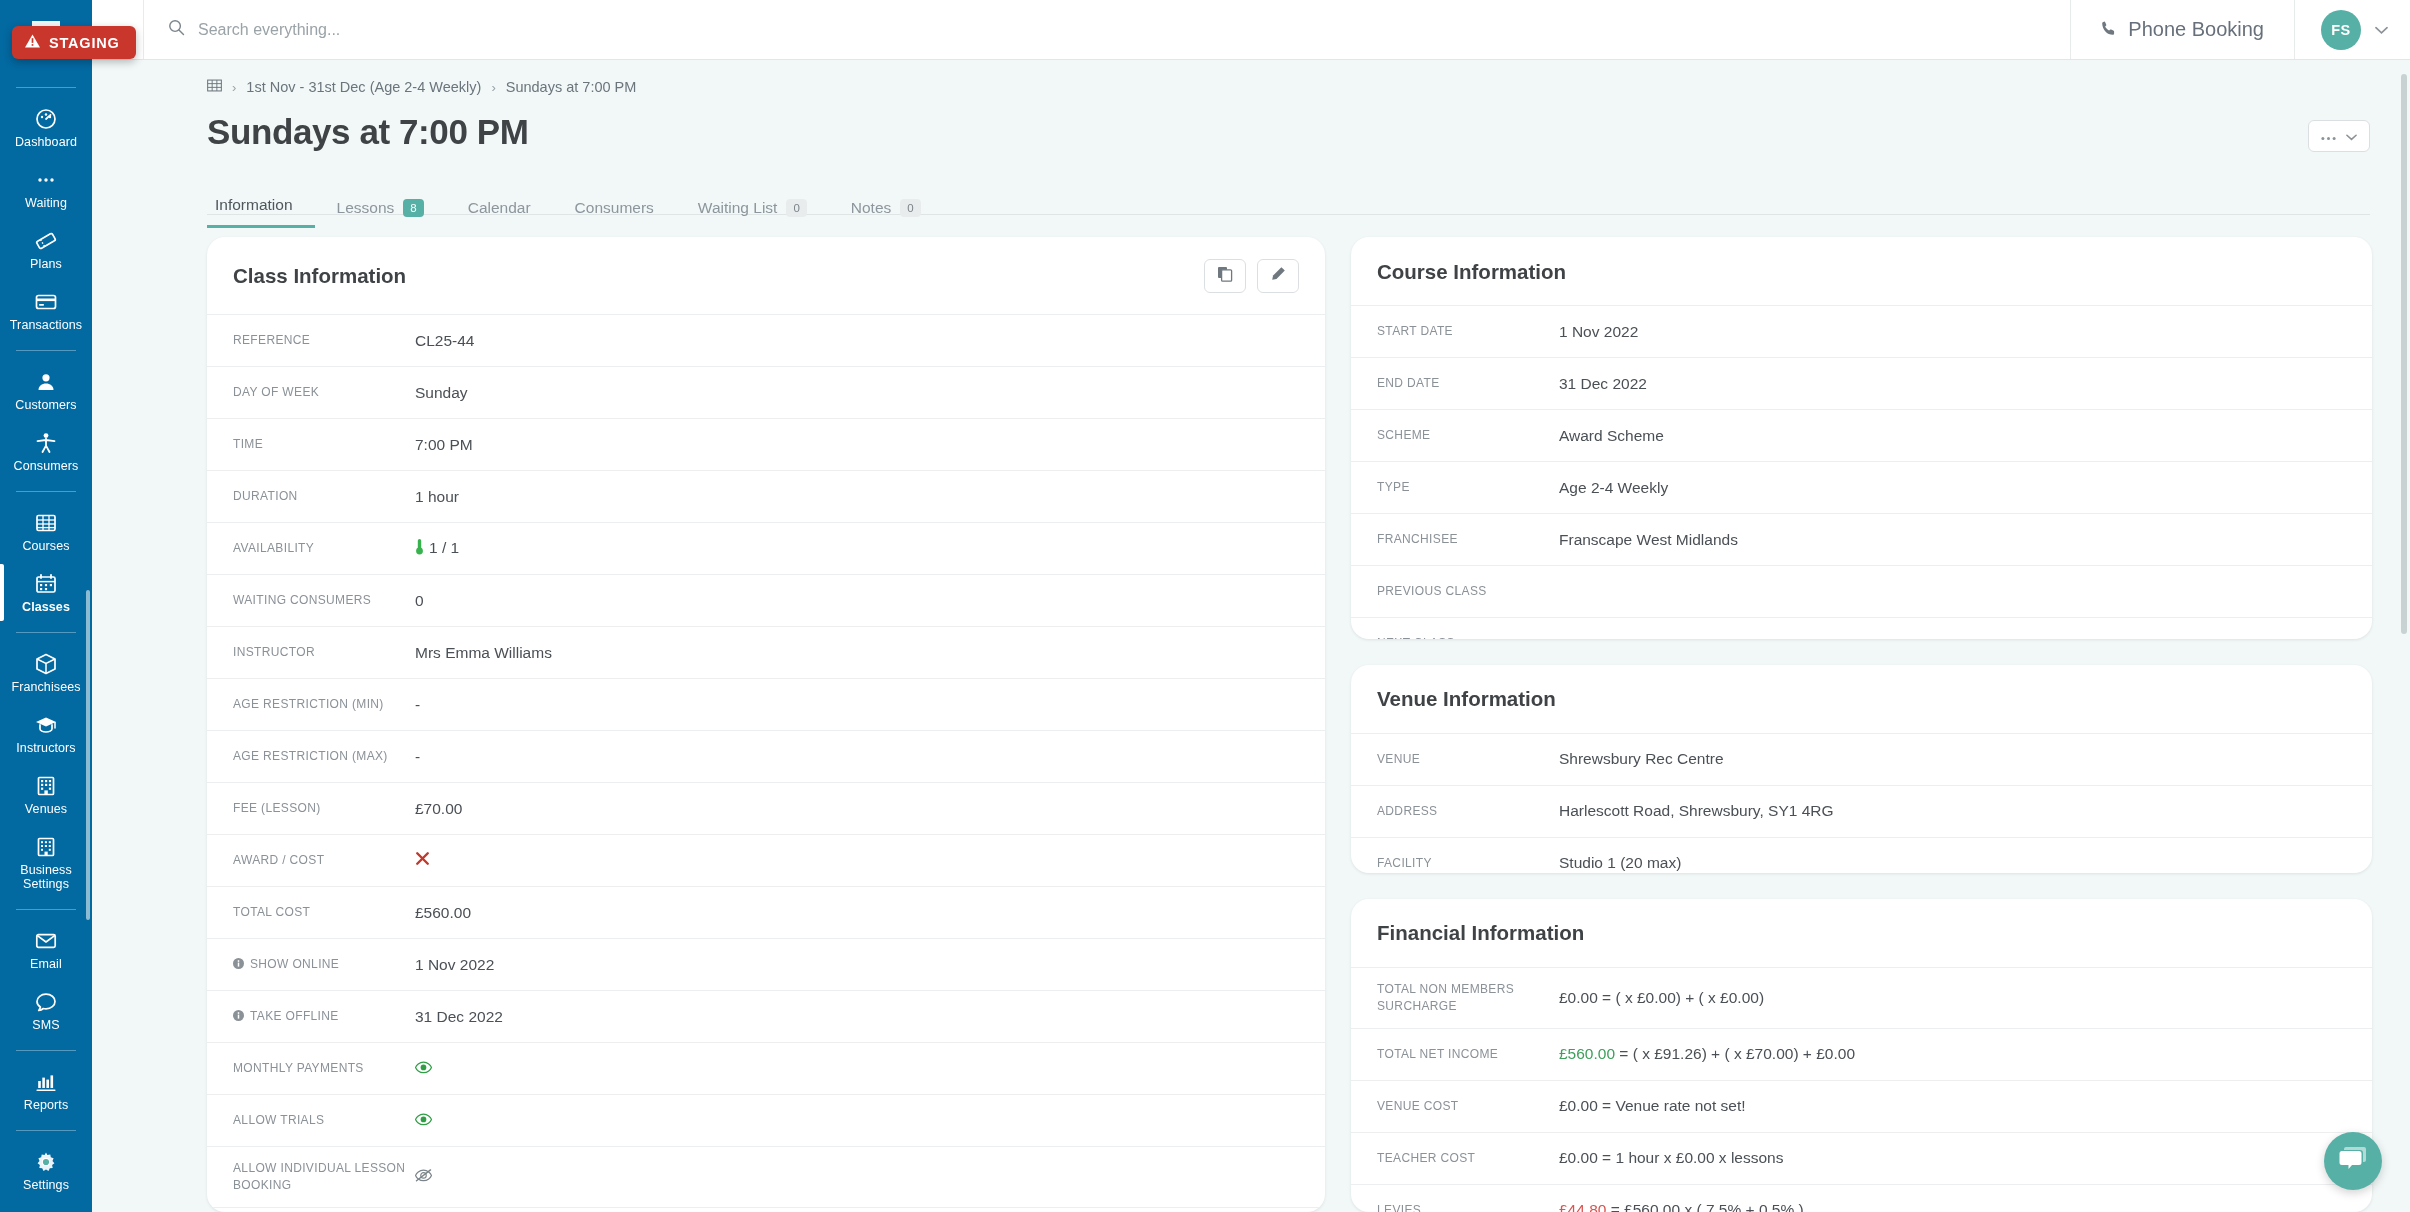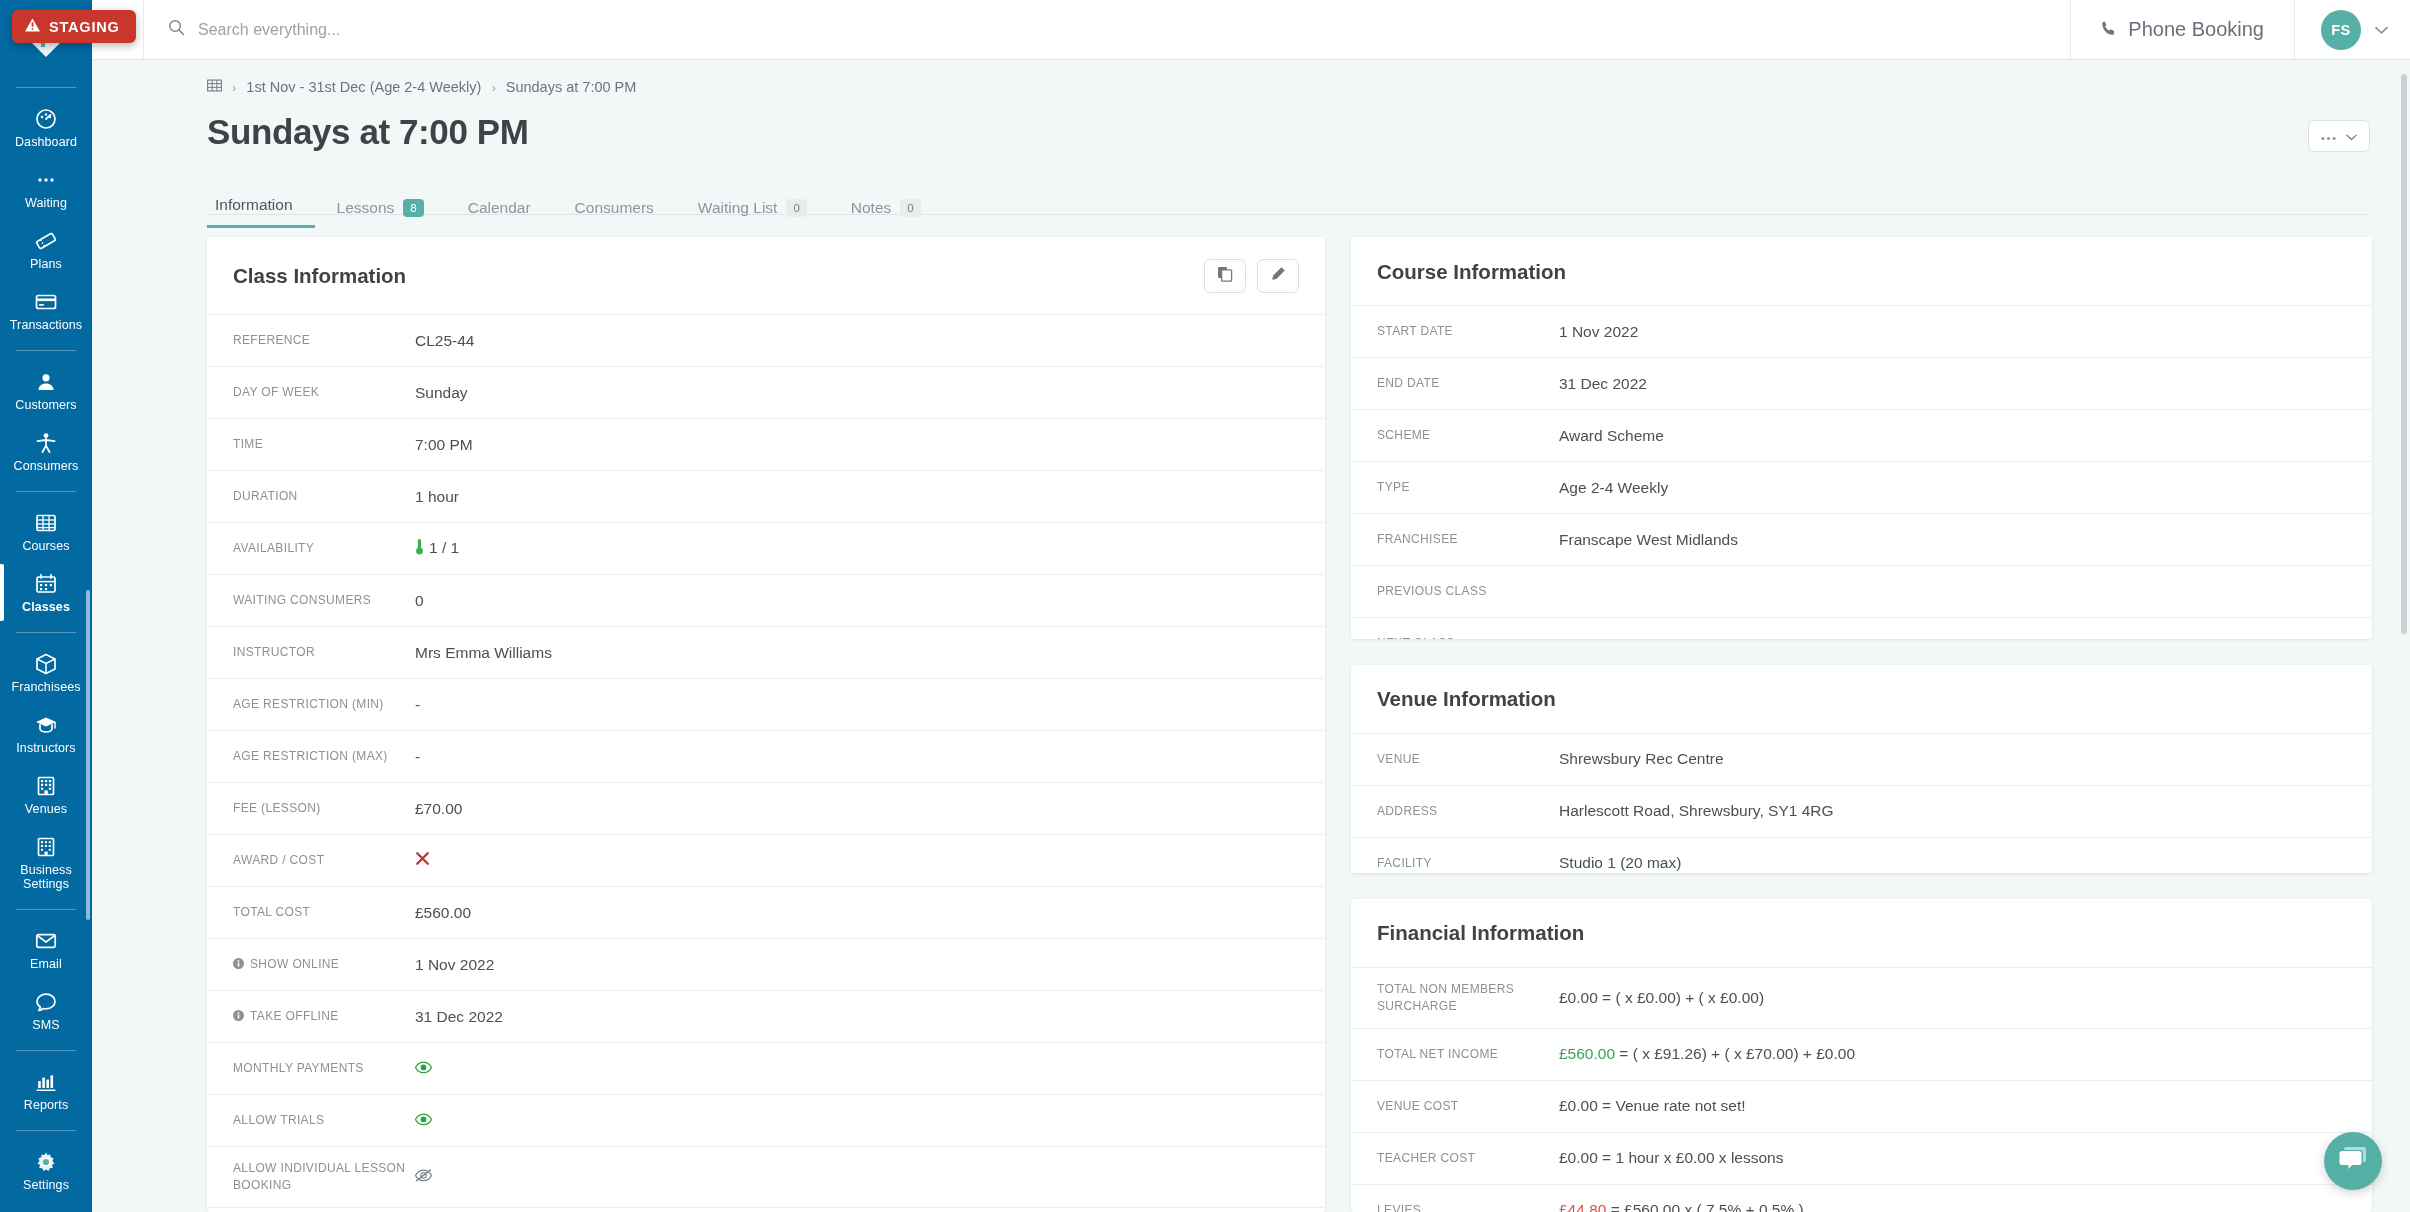--- a/index.html
+++ b/index.html
@@ -42,21 +42,21 @@
     text-align: center; letter-spacing: .1px;
   }
   .nav-item.active::before {
     content: ""; position: absolute; left: 0; top: 2px; bottom: 2px;
     width: 4px; background: #ffffff; border-radius: 0 2px 2px 0;
   }
   .nav-item.active .nav-label { font-weight: bold; }
 
   
   .staging-badge {
-    position: absolute; left: 12px; top: 10px; z-index: 60;
+    position: absolute; left: 12px; top: 26px; z-index: 60;
     background: #c9372c; color: #fff;
     font-size: 14.5px; font-weight: bold; letter-spacing: .8px;
     padding: 8px 16px 8px 13px; border-radius: 6px;
     display: flex; align-items: center; gap: 9px;
     box-shadow: 0 3px 8px rgba(0,0,0,0.28);
   }
 
   
   .main { flex: 1; display: flex; flex-direction: column; height: 1212px; min-width: 0; }
 
@@ -131,21 +131,21 @@
   
   .content {
     flex: 1; display: flex; gap: 26px;
     padding: 22px 38px 0 115px; overflow: hidden;
   }
   .col { display: flex; flex-direction: column; gap: 26px; min-width: 0; }
   .col-left { flex: 0 0 1118px; }
   .col-right { flex: 1; }
 
   .card {
-    background: #ffffff; border-radius: 3px;
+    background: #ffffff; border-radius: 18px;
     box-shadow: 0 1px 3px rgba(30,40,50,0.10);
     overflow: hidden;
   }
   .card-head {
     display: flex; align-items: center; justify-content: space-between;
     padding: 22px 26px 21px; min-height: 68px;
   }
   .card-title { font-size: 20.5px; color: #3f4346; font-weight: bold; }
   .card-actions { display: flex; gap: 11px; }
   .icon-btn {

